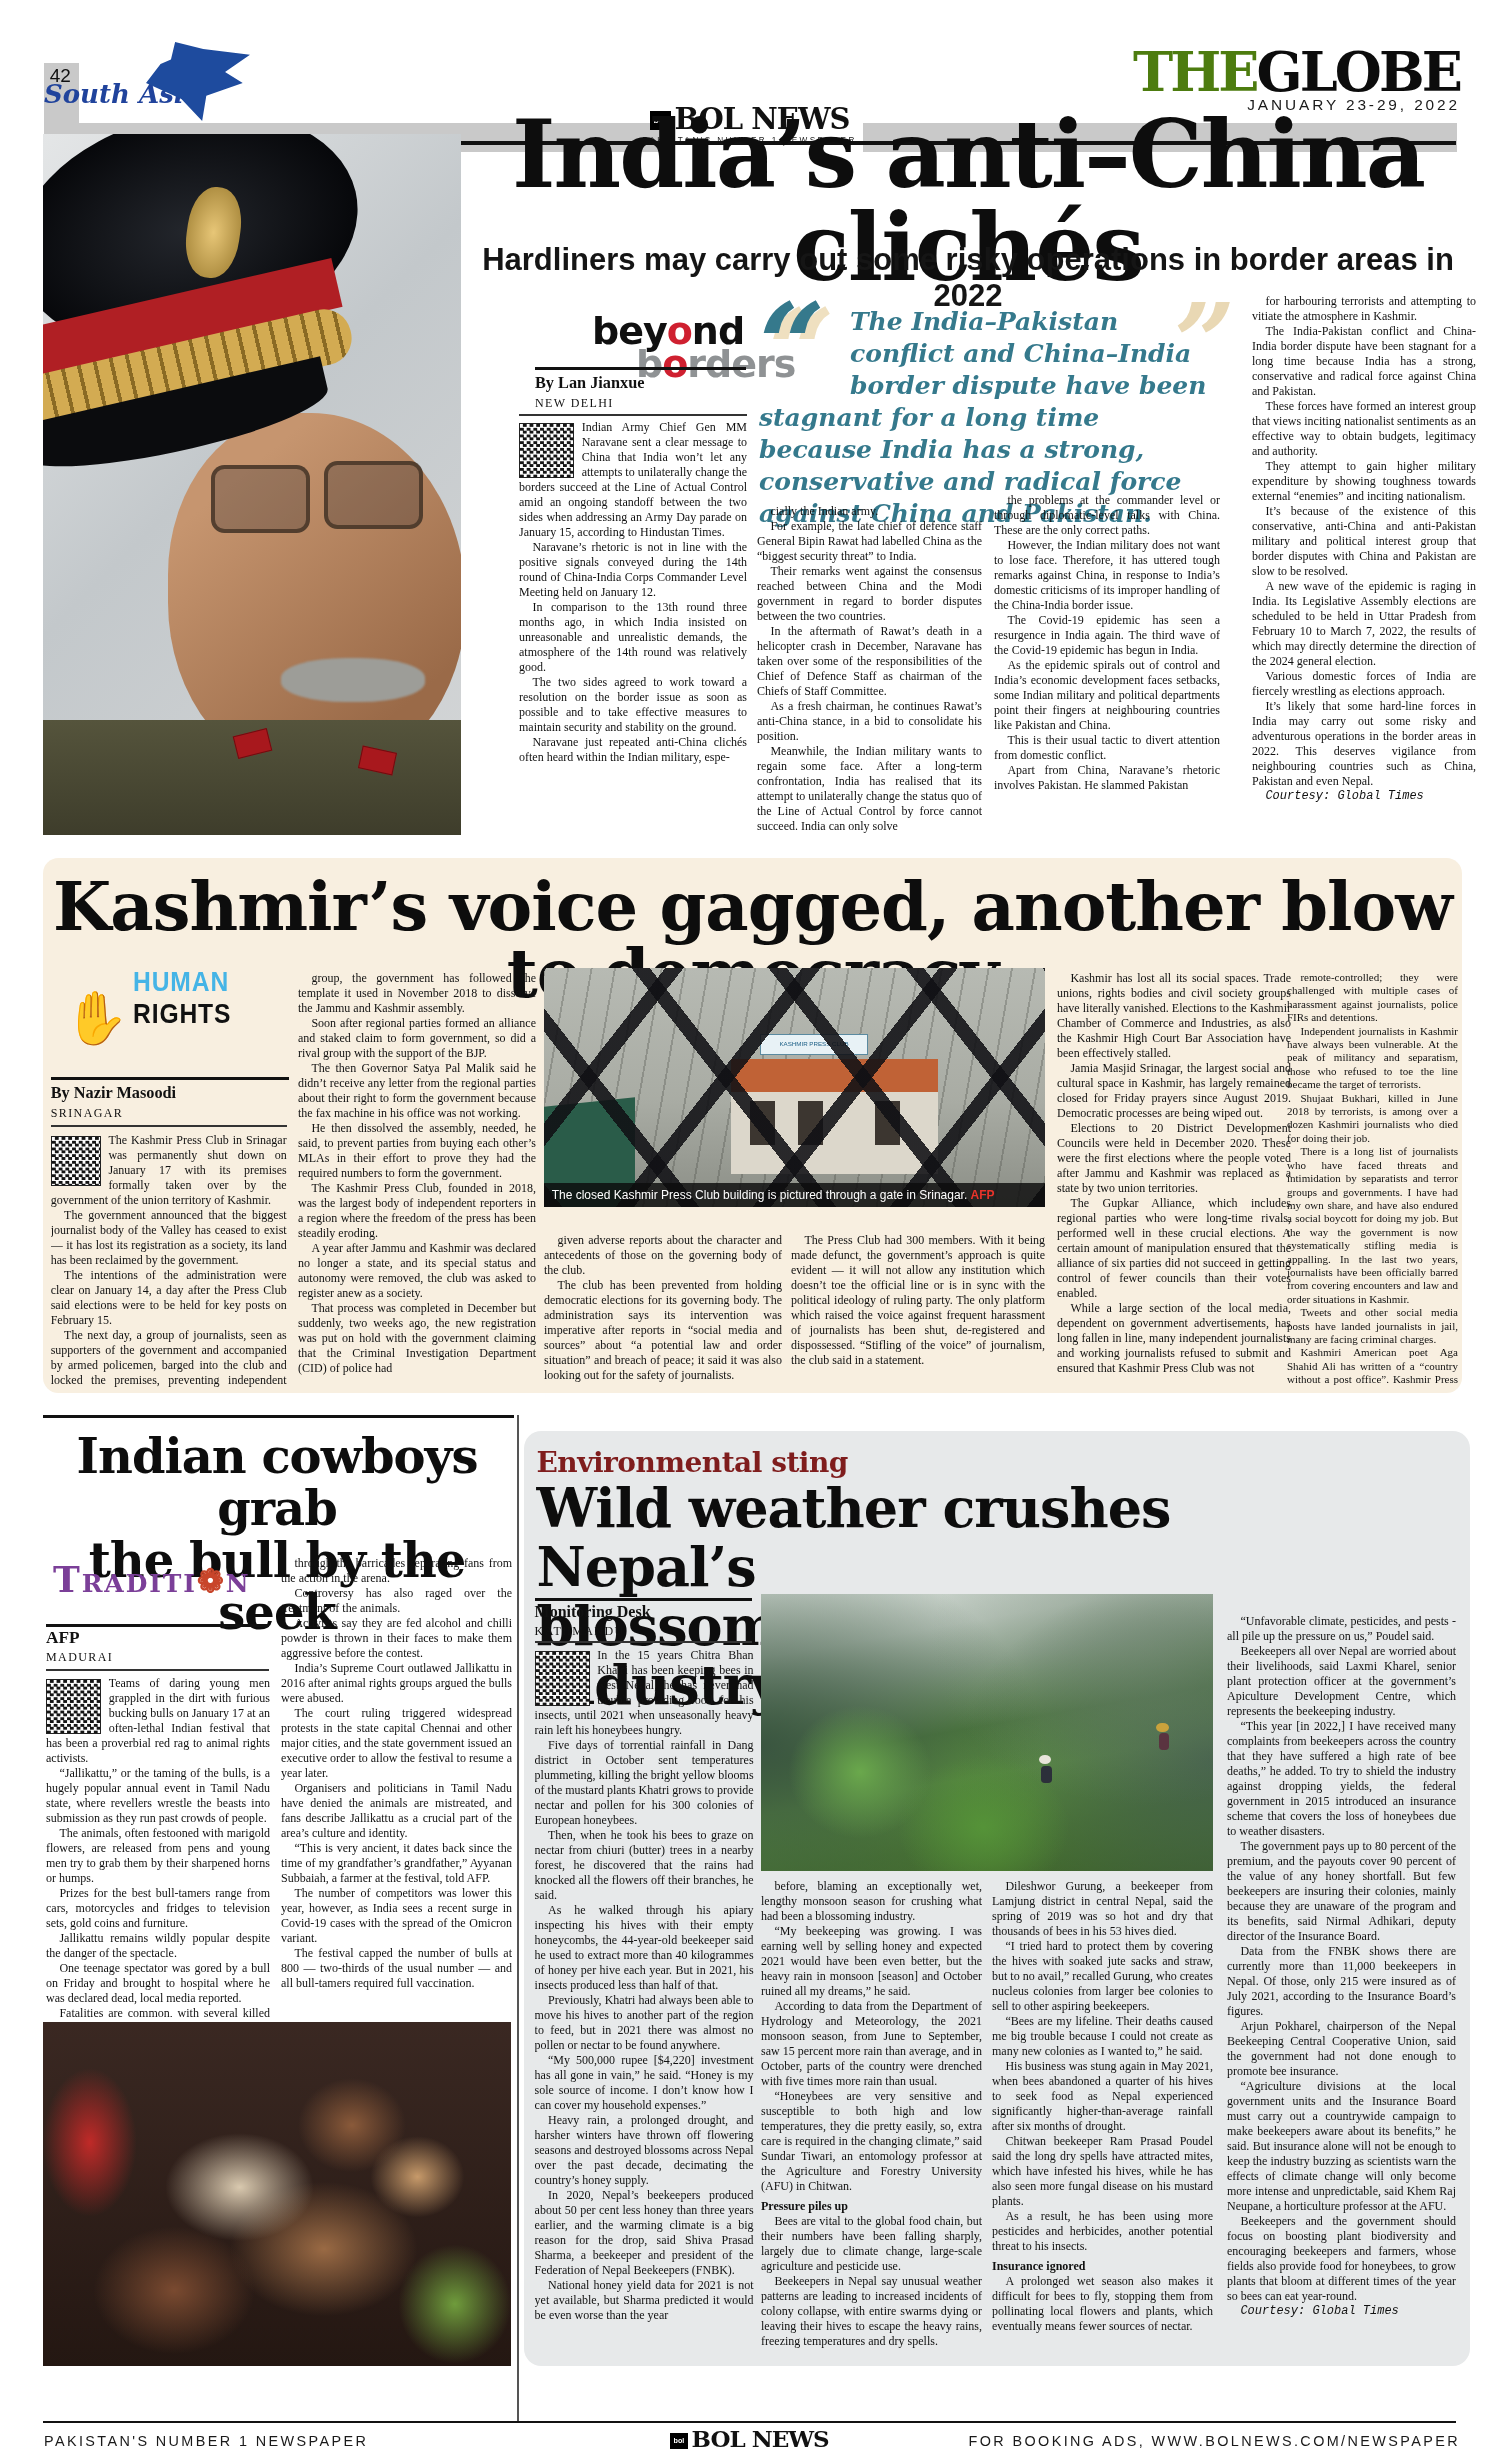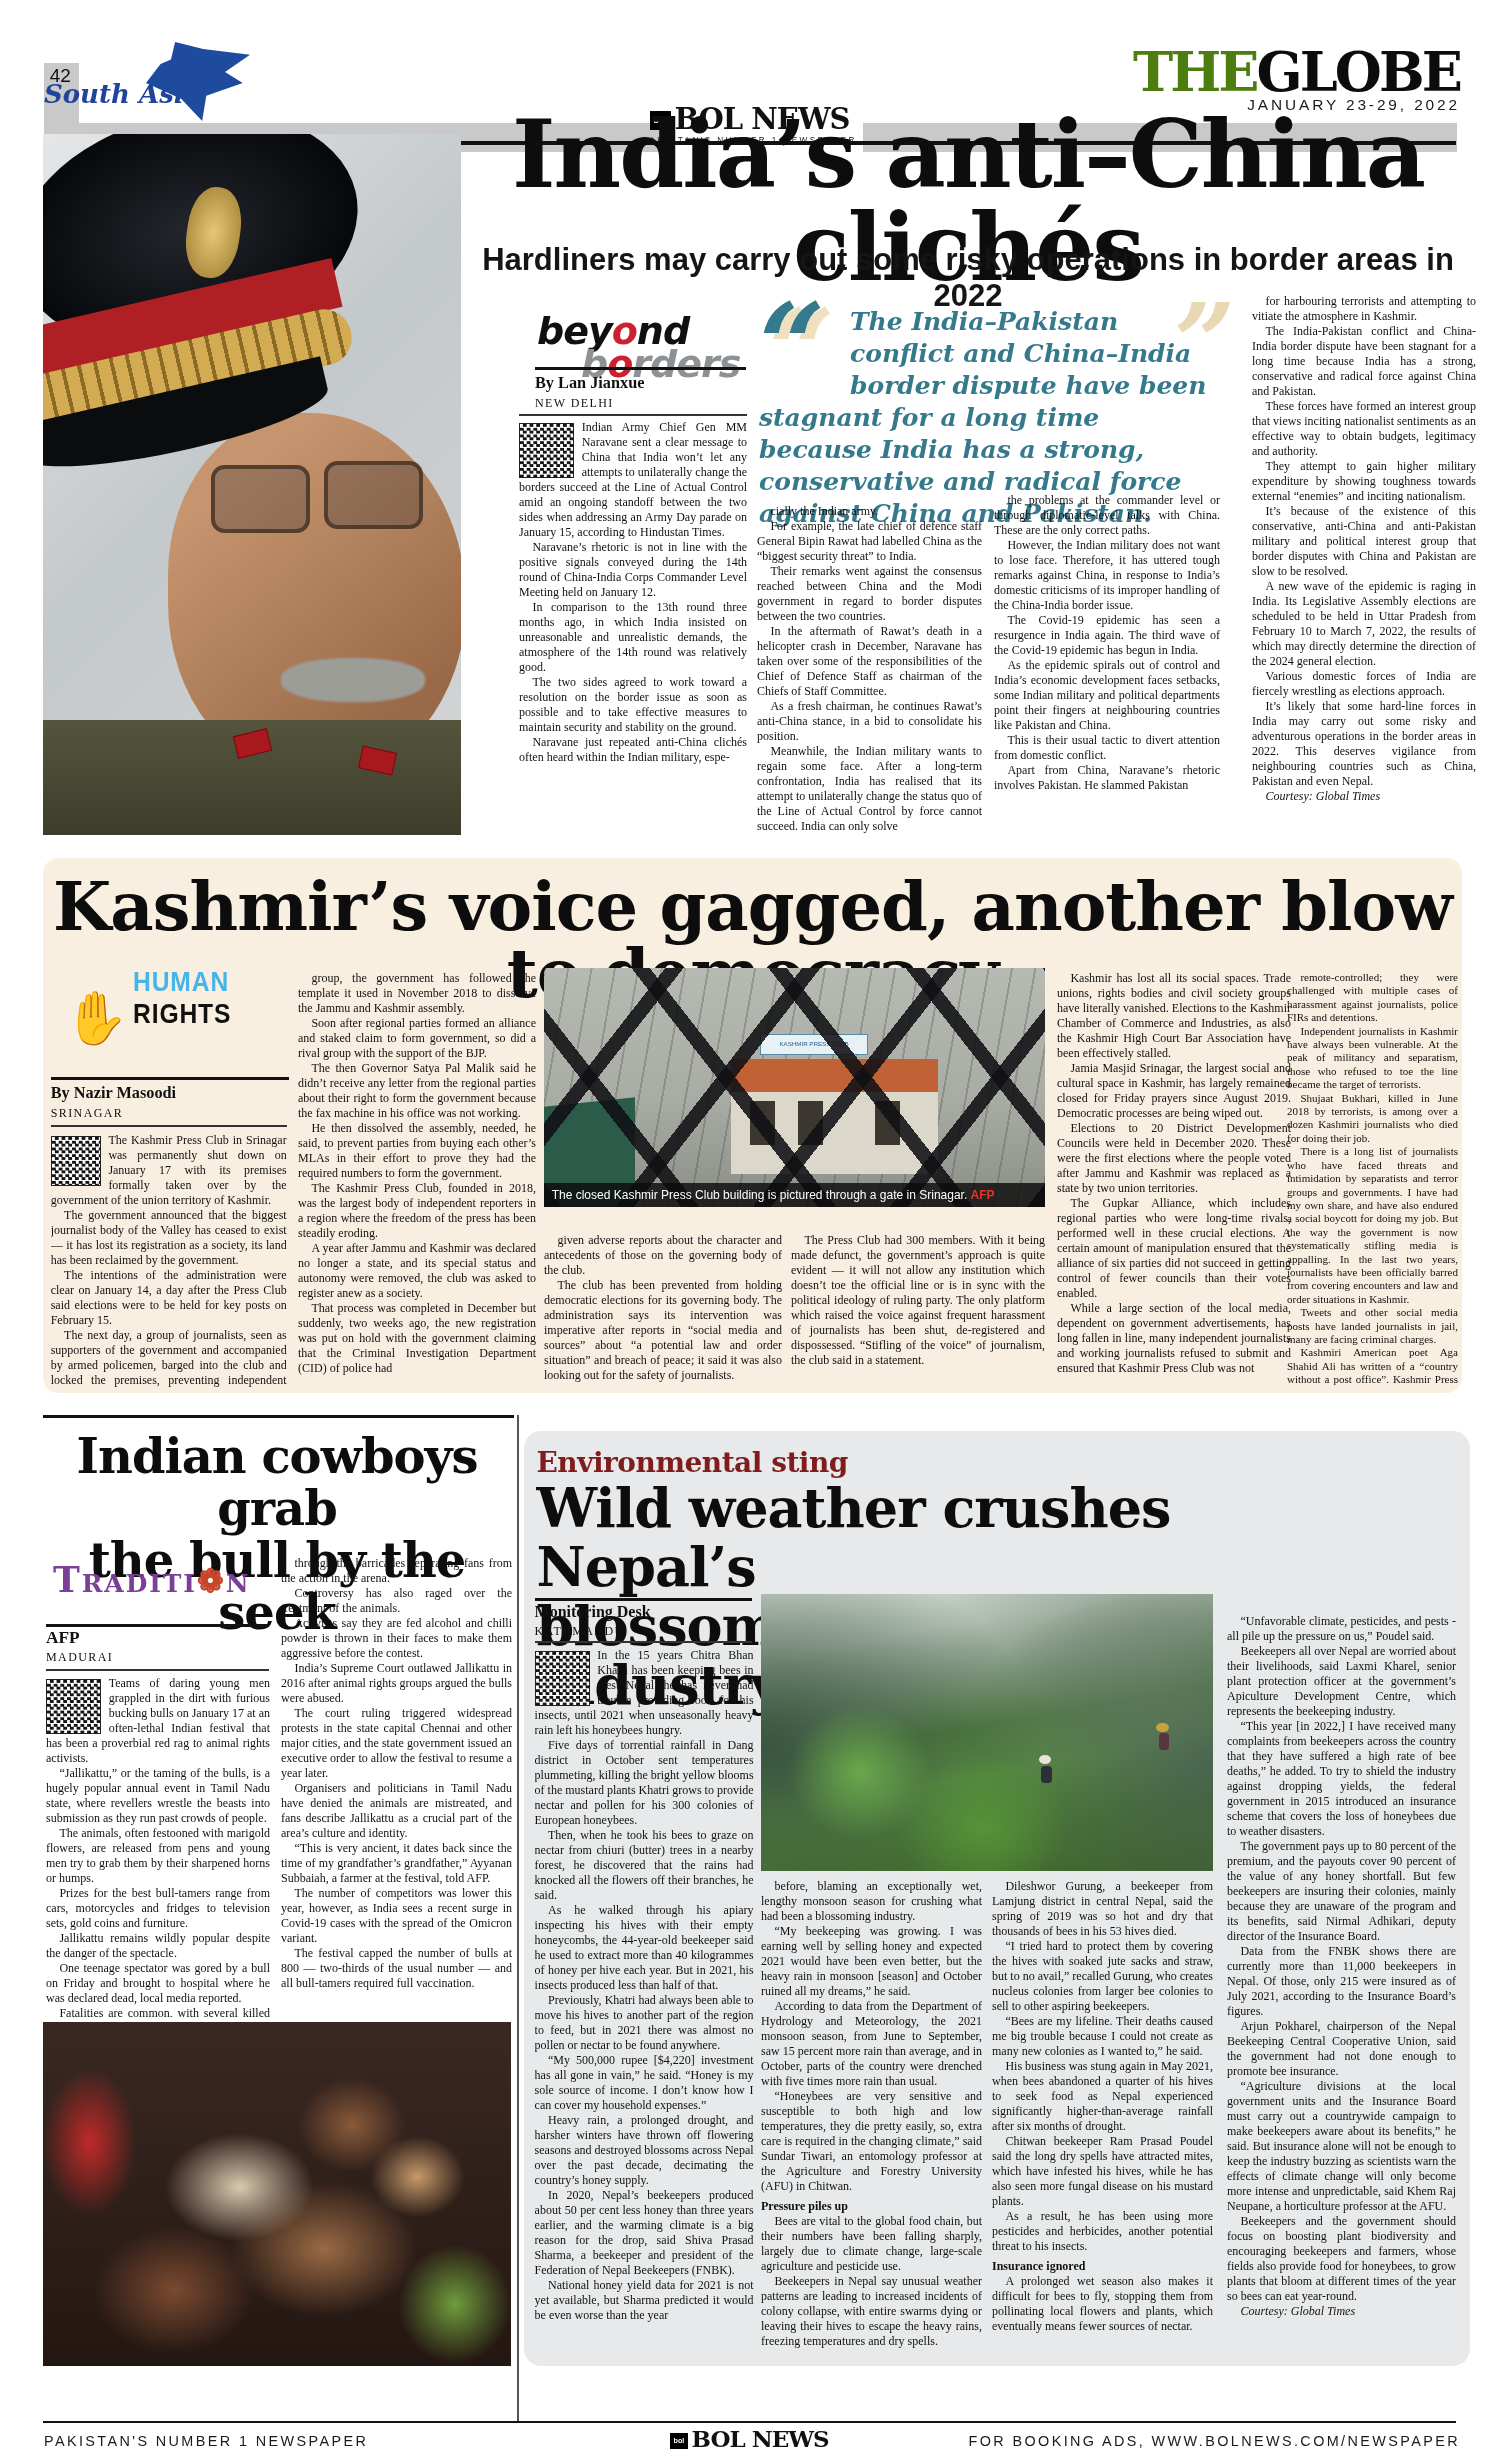--- a/index.html
+++ b/index.html
@@ -21,21 +21,21 @@
   .rule-thick{background:#111;}
   
   .h-display{font-family:"DejaVu Serif",serif;font-weight:700;color:#0d0d0d;}
   .subtitle{font-family:"Liberation Sans",sans-serif;font-weight:700;color:#151515;}
   .byname{font-family:"Liberation Serif",serif;font-weight:700;font-size:16.3px;}
   .dateline{font-size:12px;letter-spacing:1.4px;}
   .col{font-size:12px;line-height:15px;text-align:justify;overflow:hidden;}
   .col p{margin:0;text-indent:13.4px;}
   .col.start p:first-of-type{text-indent:0;}
   .col p.subhead{text-indent:0;font-weight:700;font-family:"Liberation Serif",serif;margin-top:4.8px;}
-  .col p.credit{font-style:italic;}
+  .col p.credit{font-style:italic;font-family:Liberation Mono, monospace;}
   .colsm{font-size:11px;line-height:13.4px;}
   .qr{background:repeating-conic-gradient(#141414 0% 25%,#fdfdfd 0% 50%) 0 0/6.7px 6.7px;border:1px solid #222;}
   .qr.fl{float:left;width:53px;height:53px;margin:2.9px 7.7px 1.9px 0;}
   
   .bb1{font-family:"DejaVu Sans",sans-serif;font-weight:800;font-size:38px;line-height:33px;color:#101010;letter-spacing:-1px;}
   .bb2{font-family:"DejaVu Sans",sans-serif;font-weight:800;font-size:38px;line-height:33px;color:#8f9294;letter-spacing:-1px;}
   .bbo{color:#cf2030;}
   .pullquote{font-family:"DejaVu Serif",serif;font-style:italic;font-weight:700;font-size:25px;line-height:32px;
              color:#35798c;text-align:left;}
   .openq{float:left;font-family:"DejaVu Serif",serif;font-size:115px;line-height:77px;color:#35798c;
@@ -141,21 +141,21 @@
     <div class="nv-glass" style="left:281px;top:327px;"></div>
     <div class="nv-stache"></div>
     <div class="nv-uniform"></div>
     <div class="nv-collar" style="left:192px;top:598px;transform:rotate(-14deg);"></div>
     <div class="nv-collar" style="left:317px;top:615px;transform:rotate(12deg);"></div>
   </div>
 
   <div class="abs h-display" style="left:461px;top:108px;width:1014px;font-size:93px;line-height:1;text-align:center;letter-spacing:-1.9px;">India’s anti–China clichés</div>
   <div class="abs subtitle" style="left:461px;top:242px;width:1014px;font-size:31px;text-align:center;">Hardliners may carry out some risky operations in border areas in 2022</div>
 
-  <div class="abs" style="left:537px;top:315px;font-style:italic;">
+  <div class="abs" style="left:592px;top:315px;">
     <div class="bb1"><span>bey</span><span class="bbo">o</span><span>nd</span></div>
     <div class="bb2" style="margin-left:44px;"><span>b</span><span class="bbo">o</span><span>rders</span></div>
   </div>
 
   <div class="abs rule-thick" style="left:535px;top:367px;width:211px;height:2.9px;"></div>
   <div class="abs byname" style="left:535px;top:373px;">By Lan Jianxue</div>
   <div class="abs dateline" style="left:535px;top:396px;">NEW DELHI</div>
   <div class="abs" style="left:519px;top:414px;width:228px;height:1.9px;background:#333;"></div>
 
   <div class="abs pullquote" style="left:759px;top:306px;width:459px;height:184px;">

